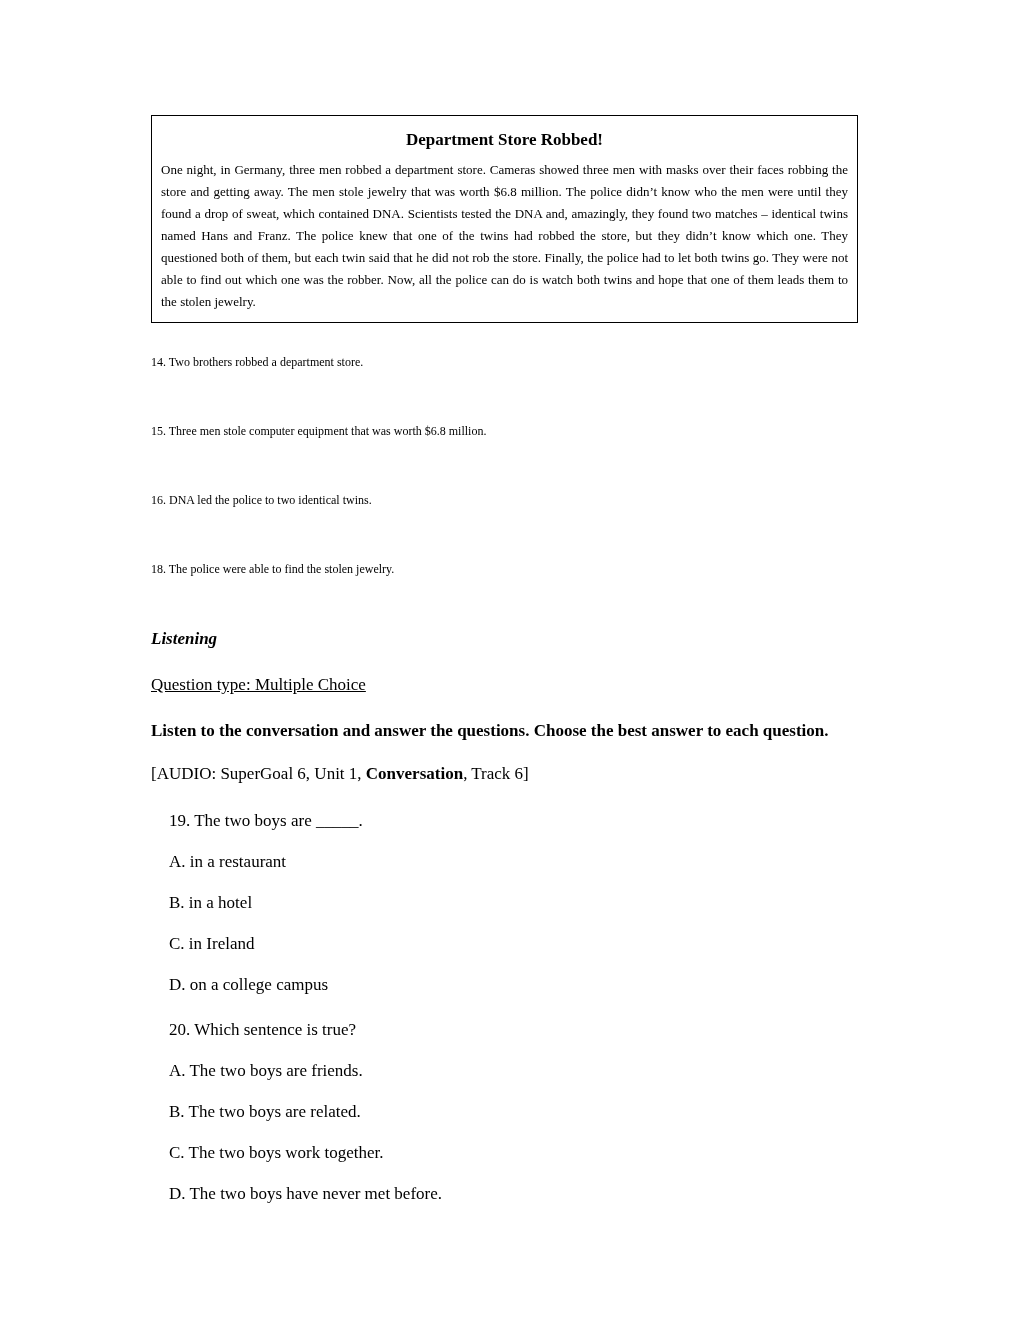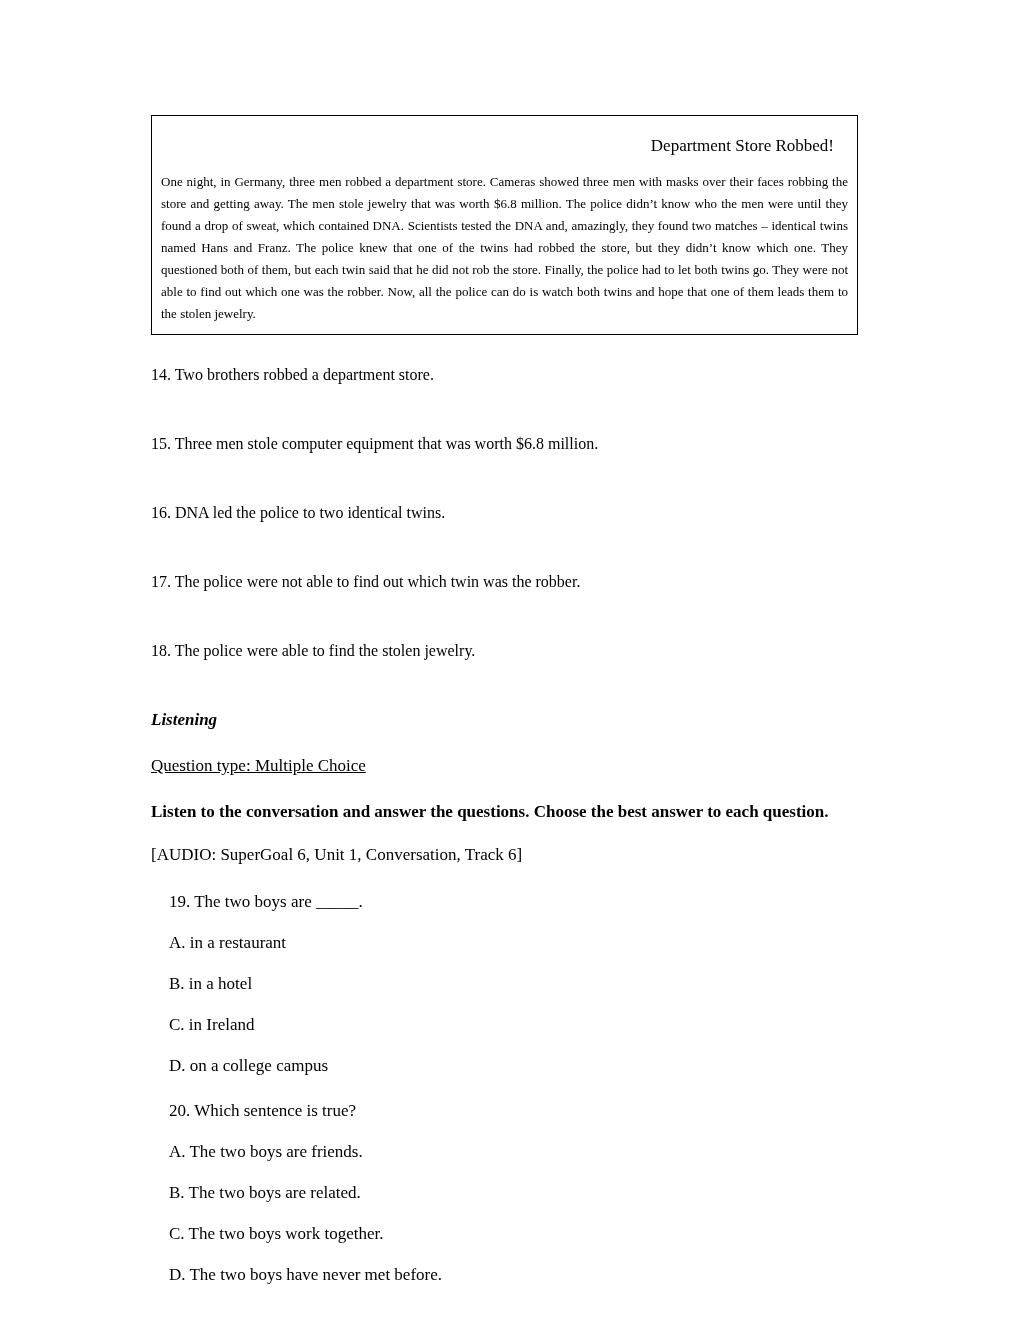--- a/index.html
+++ b/index.html
@@ -19,34 +19,34 @@
     padding: 115px 151px 40px 151px;
   }
   .passage-box {
     box-sizing: border-box;
     width: 707px;
     border: 1px solid #000000;
     padding: 5px 9px 9px 9px;
     margin: 0 0 28px 0;
   }
   .passage-title {
-    font-weight: normal;
-    text-align: right;
+    font-weight: bold;
+    text-align: center;
     font-size: 17px;
     line-height: 22px;
-    margin: 14px;
+    margin: 8px;
   }
   .passage-body {
     font-size: 13px;
     line-height: 22px;
     text-align: justify;
     margin: 0;
   }
   .tf-question {
-    font-size: 16px;
+    font-size: 12px;
     line-height: 23px;
     margin: 7px 0 46px 0;
   }
   .listening-heading {
     font-size: 17px;
     font-weight: bold;
     line-height: 23px;
     margin: 0 0 23px 0;
     font-style: italic;
   }
@@ -62,21 +62,21 @@
     line-height: 25px;
     width: 720px;
     margin: 0 0 19px 0;
   }
   .audio-line {
     font-size: 17px;
     line-height: 23px;
     margin: 0 0 24px 0;
   }
   .audio-bold {
-    font-weight: normal;
+    font-weight: bold;
   }
   .mc-block {
     font-size: 17px;
     line-height: 23px;
     margin: 0 0 22px 0;
   }
   .mc-line {
     margin: 18px;
   }
 </style>
@@ -86,21 +86,20 @@
 <div class="page">
 
   <div class="passage-box">
     <p class="passage-title">Department Store Robbed!</p>
     <p class="passage-body">One night, in Germany, three men robbed a department store. Cameras showed three men with masks over their faces robbing the store and getting away. The men stole jewelry that was worth $6.8 million. The police didn’t know who the men were until they found a drop of sweat, which contained DNA. Scientists tested the DNA and, amazingly, they found two matches – identical twins named Hans and Franz. The police knew that one of the twins had robbed the store, but they didn’t know which one. They questioned both of them, but each twin said that he did not rob the store. Finally, the police had to let both twins go. They were not able to find out which one was the robber. Now, all the police can do is watch both twins and hope that one of them leads them to the stolen jewelry.</p>
   </div>
 
   <p class="tf-question">14. Two brothers robbed a department store.</p>
   <p class="tf-question">15. Three men stole computer equipment that was worth $6.8 million.</p>
   <p class="tf-question">16. DNA led the police to two identical twins.</p>
-  <p class="tf-question">17. The police were not able to find out which twin was the robber.</p>
   <p class="tf-question">18. The police were able to find the stolen jewelry.</p>
 
   <p class="listening-heading">Listening</p>
 
   <p class="question-type">Question type: Multiple Choice</p>
 
   <p class="instructions">Listen to the conversation and answer the questions. Choose the best answer to each question.</p>
 
   <p class="audio-line"><span>[AUDIO: SuperGoal 6, Unit 1, </span><span class="audio-bold">Conversation</span><span>, Track 6]</span></p>
 

